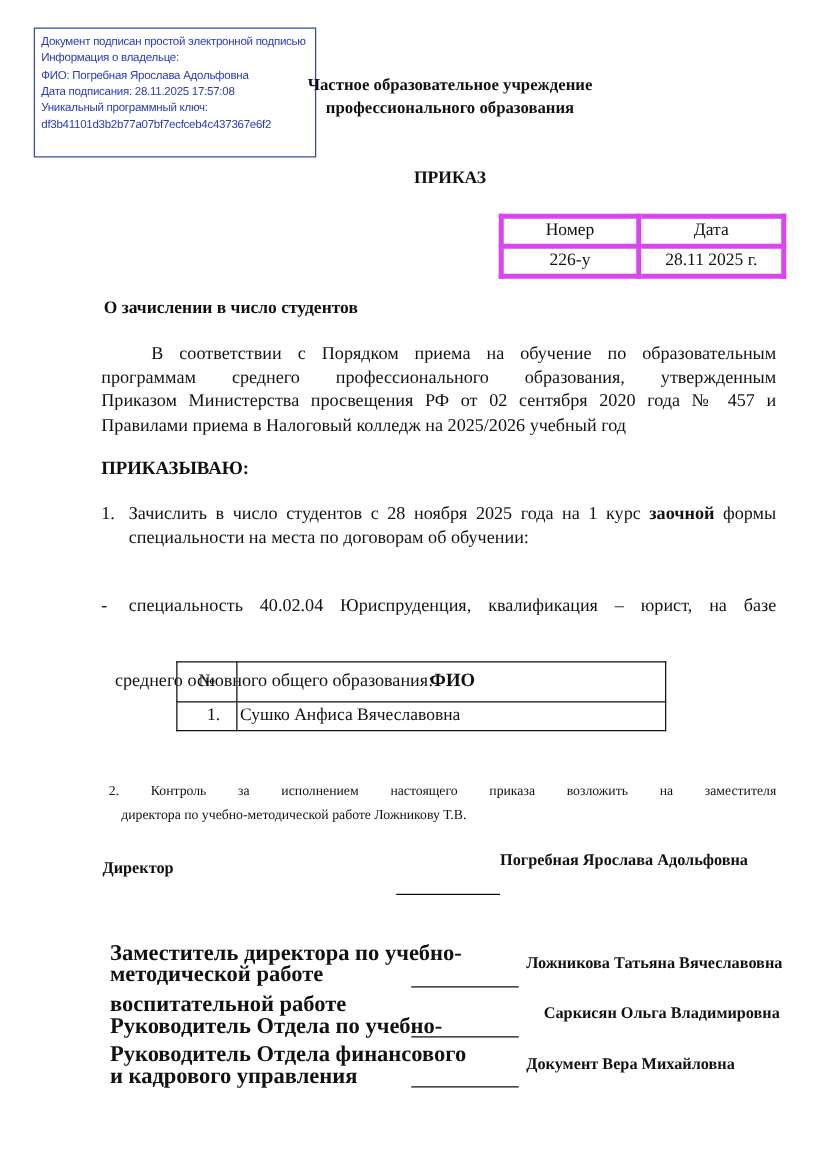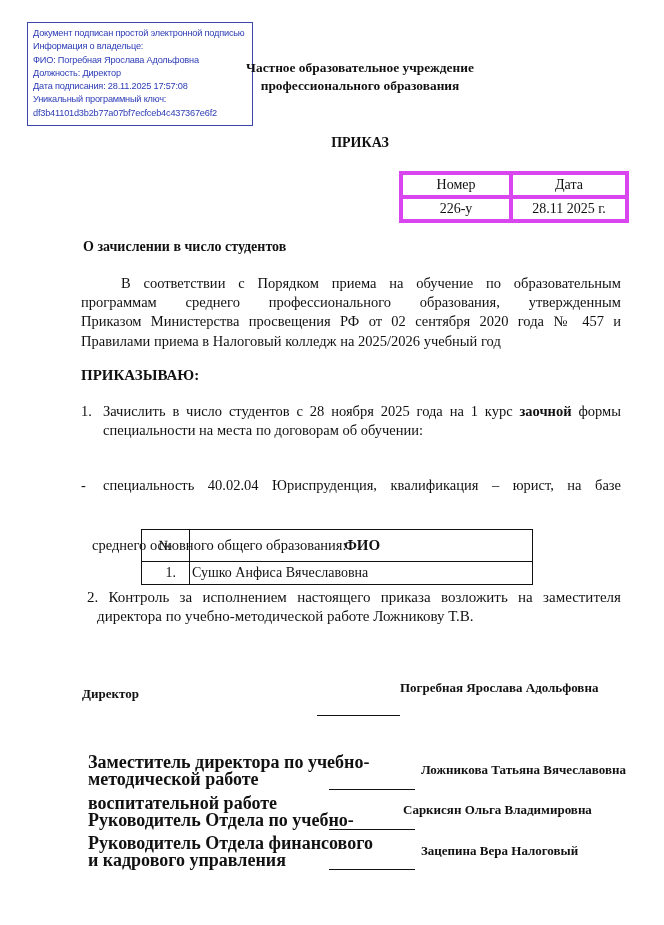--- a/index.html
+++ b/index.html
@@ -50,38 +50,37 @@
 
     table.students { left: 141px; top: 529px; border-collapse: collapse; font-size: 14px; }
     table.students td { border: 1px solid #111; padding: 0; }
     table.students .hdr td { height: 31px; text-align: center; }
     table.students .hdr .col-fio { font-weight: bold; font-size: 15px; }
     table.students td.cnum { width: 47px; text-align: center; }
     table.students td.cfio { width: 340px; padding-left: 2px; }
     table.students .body td { height: 22px; }
     table.students .body td.cnum { text-align: right; padding-right: 13px; width: 34px; }
 
-    .item2 { left: 87px; top: 588px; width: 534px; font-size: 15px; line-height: 19px; }
+    .item2 { left: 87px; top: 624px; width: 534px; font-size: 11px; line-height: 19px; }
     .item2 .cont { padding-left: 10px; }
 
     .sig-b { font-weight: bold; font-size: 13px; }
     .director-label { left: 82px; top: 686px; }
     .director-name { left: 400px; top: 680px; }
     .line { height: 0; border-top: 1px solid #111; }
 
     .pos { font-weight: bold; font-size: 18px; line-height: 17px; }
   </style>
 </head>
 <body>
 
 <div class="abs stamp">
   <div>Документ подписан простой электронной подписью</div>
   <div>Информация о владельце:</div>
   <div>ФИО: Погребная Ярослава Адольфовна</div>
-  <div>Должность: Директор</div>
   <div>Дата подписания: 28.11.2025 17:57:08</div>
   <div>Уникальный программный ключ:</div>
   <div>df3b41101d3b2b77a07bf7ecfceb4c437367e6f2</div>
 </div>
 
 <div class="abs org">
   <div>Частное образовательное учреждение</div>
   <div>профессионального образования</div>
 </div>
 
@@ -155,21 +154,21 @@
   <div>Заместитель директора по учебно-</div>
   <div>методической работе</div>
 </div>
 <div class="abs sig-b" style="left:421px; top:762px;">Ложникова Татьяна Вячеславовна</div>
 <div class="abs line" style="left:329px; top:789px; width:86px;"></div>
 
 <div class="abs pos" style="left:88px; top:795px;">
   <div>воспитательной работе</div>
   <div>Руководитель Отдела по учебно-</div>
 </div>
-<div class="abs sig-b" style="left:403px; top:802px;">Саркисян Ольга Владимировна</div>
+<div class="abs sig-b" style="left:435px; top:802px;">Саркисян Ольга Владимировна</div>
 <div class="abs line" style="left:329px; top:829px; width:86px;"></div>
 
 <div class="abs pos" style="left:88px; top:835px;">
   <div>Руководитель Отдела финансового</div>
   <div>и кадрового управления</div>
 </div>
-<div class="abs sig-b" style="left:421px; top:843px;">Зацепина Вера Налоговый</div>
+<div class="abs sig-b" style="left:421px; top:843px;">Документ Вера Михайловна</div>
 <div class="abs line" style="left:329px; top:869px; width:86px;"></div>
 
 </body></html>

